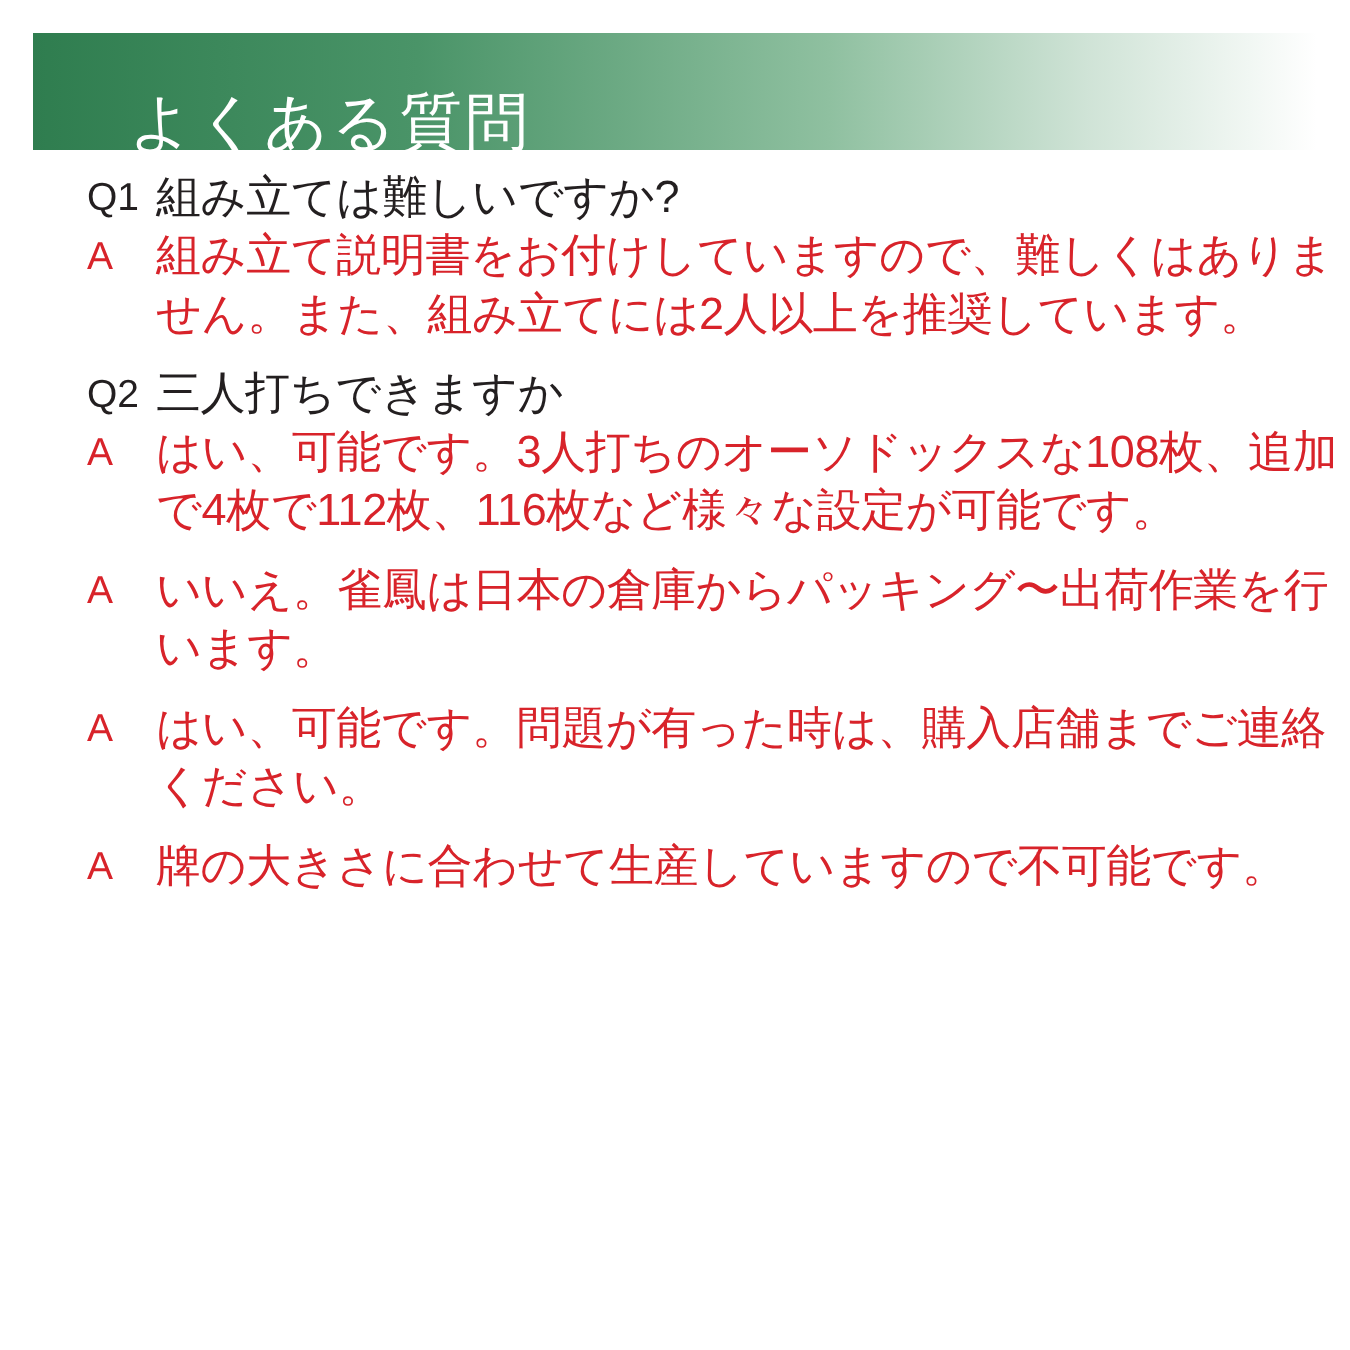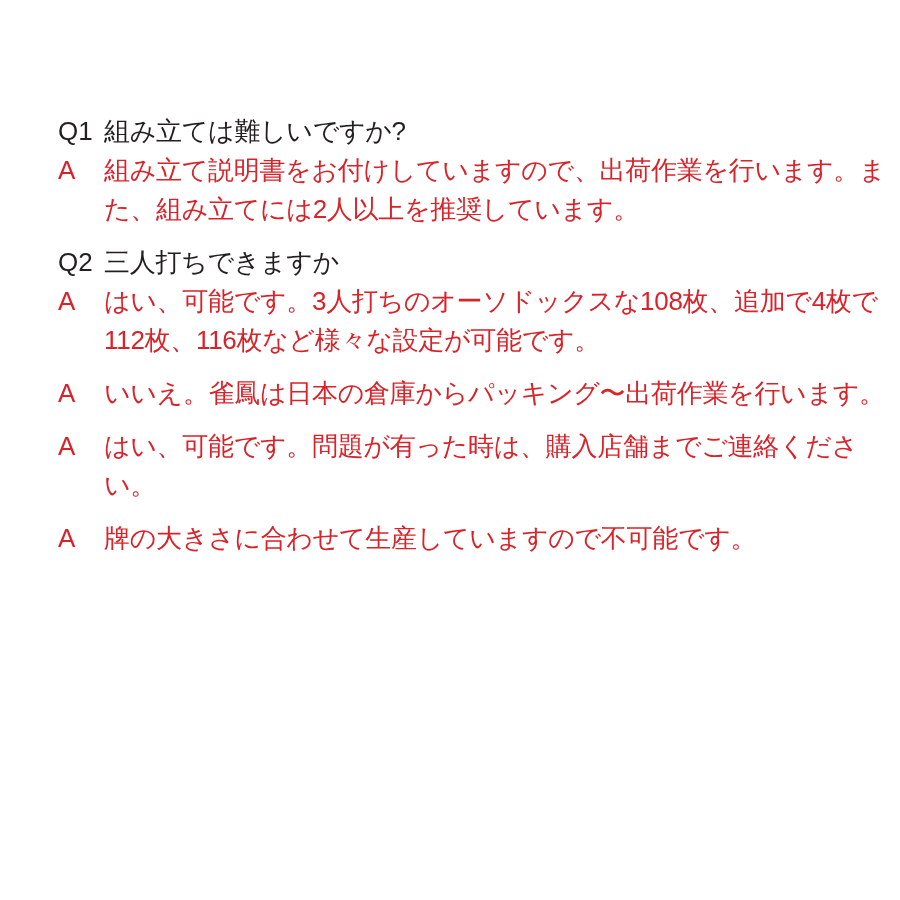--- a/index.html
+++ b/index.html
@@ -66,47 +66,50 @@
   }
   .tag-q {
     color: #231f20;
   }
   .tag-a {
     color: #d8232a;
   }
   .body-text {
     flex: 1 1 auto;
     padding-right: 6px;
-    font-size: 26px;
+    font-size: 30px;
     line-height: 39px;
     letter-spacing: -0.3px;
   }
   .q-text {
     color: #231f20;
   }
   .a-text {
     color: #d8232a;
   }
 </style>
 </head>
 <body>
 
 <div class="page">
 
+  <div class="header-band">
+    <div class="header-title">よくある質問</div>
+  </div>
 
   <div class="faq-list">
 
     <div class="faq-item">
       <div class="row">
         <div class="tag tag-q">Q1</div>
         <div class="body-text q-text">組み立ては難しいですか?</div>
       </div>
       <div class="row">
         <div class="tag tag-a">A</div>
-        <div class="body-text a-text">組み立て説明書をお付けしていますので、出荷作業を行います。また、組み立てには2人以上を推奨しています。</div>
+        <div class="body-text a-text">組み立て説明書をお付けしていますので、難しくはありません。また、組み立てには2人以上を推奨しています。</div>
       </div>
     </div>
 
     <div class="faq-item">
       <div class="row">
         <div class="tag tag-q">Q2</div>
         <div class="body-text q-text">三人打ちできますか</div>
       </div>
       <div class="row">
         <div class="tag tag-a">A</div>

